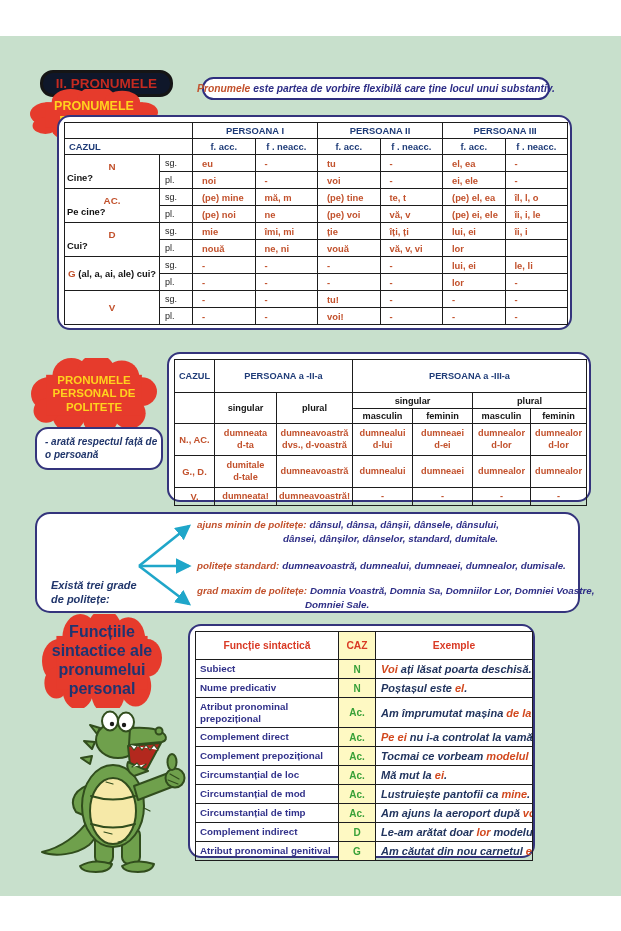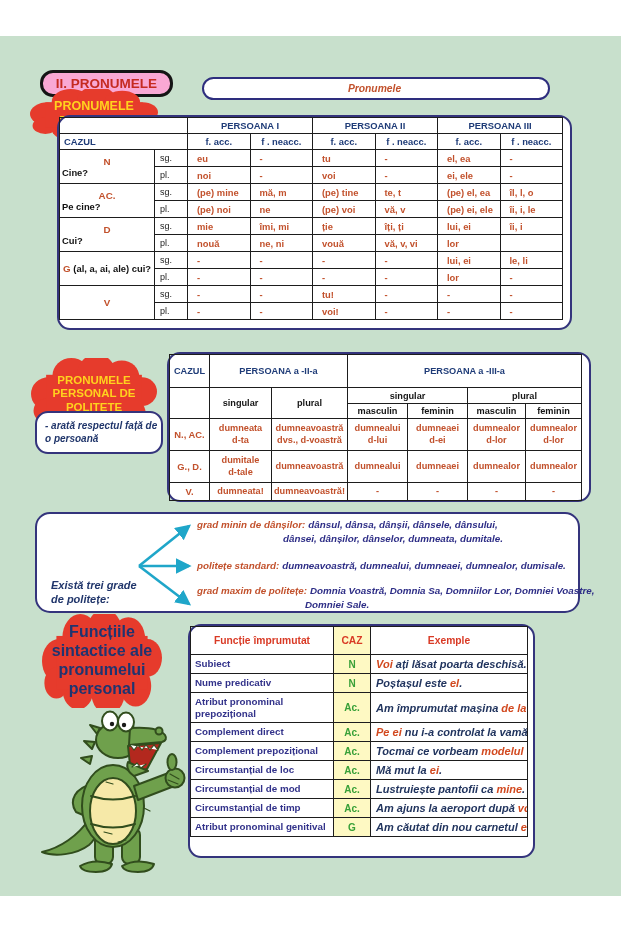--- a/index.html
+++ b/index.html
@@ -2,41 +2,41 @@
 <html><head>
 <meta charset="utf-8">
 <style>
   html,body{margin:0;padding:0;background:#ffffff;}
   *{box-sizing:border-box;}
   body{font-family:"Liberation Sans","DejaVu Sans",sans-serif;}
   .stage{position:relative;width:621px;height:931px;background:#fff;overflow:hidden;}
   .green-bg{position:absolute;left:0;top:36px;width:621px;height:860px;background:#c8e0cc;}
 
   
-  .title-box{position:absolute;left:40px;top:70px;width:133px;height:27px;background:#f9a8d4;
+  .title-box{position:absolute;left:40px;top:70px;width:133px;height:27px;background:#0f172a;
     border:3px solid #151515;border-radius:13px;display:flex;align-items:center;justify-content:center;
     font-weight:bold;font-size:13.5px;color:#c52a20;}
   .intro-box{position:absolute;left:202px;top:77px;width:348px;height:23px;background:#ffffff;
     border:2px solid #2e2e7e;border-radius:12px;display:flex;align-items:center;justify-content:center;
     font-style:italic;font-weight:bold;font-size:10.3px;color:#2d2d86;white-space:nowrap;}
   .intro-box .hl{color:#c2512c;margin-right:3px;}
 
   
   .cloud{position:absolute;}
   .cloud svg{position:absolute;left:0;top:0;width:100%;height:100%;}
   .cloud .ctext{position:absolute;left:0;top:0;width:100%;height:100%;display:flex;flex-direction:column;
     align-items:center;justify-content:center;font-weight:bold;text-align:center;line-height:1.18;}
   .cloud .ctext.yellow{color:#ffd21e;}
   .cloud .ctext.navy{color:#1f3470;}
   .cloud1{left:30px;top:89px;width:128px;height:50px;font-size:12.5px;}
   .cloud2{left:31px;top:358px;width:126px;height:72px;font-size:11.5px;}
   .cloud3{left:42px;top:614px;width:120px;height:94px;font-size:16px;}
 
   
-  .panel{position:absolute;background:#ffffff;border:2.5px solid #34347c;border-radius:13px;}
+  .panel{position:absolute;background:#ffffff;border:2.5px solid #34347c;border-radius:13px;padding:5px;}
   .panel1{left:57px;top:115px;width:515px;height:215px;}
   .panel2{left:167px;top:352px;width:424px;height:150px;}
   .panel3{left:188px;top:624px;width:347px;height:234px;}
 
   table{border-collapse:collapse;table-layout:fixed;}
   td,th{border:1.3px solid #1d1d1d;padding:0;overflow:hidden;}
 
   
   .t1{width:503px;font-size:9.4px;}
   .t1 th{font-weight:bold;color:#1f3c78;height:16px;}
@@ -79,38 +79,39 @@
     font-style:italic;font-weight:bold;white-space:nowrap;}
   .gentry{position:absolute;left:0;line-height:13.5px;}
   .ge1{top:4px;} .ge2{top:45px;} .ge3{top:70px;}
   .glabel{color:#c2512c;margin-right:3px;}
   .gtext{color:#2d2d86;text-align:center;}
   .gline2{color:#2d2d86;}
   .ge1 .gline2{margin-left:86px;}
   .ge3 .gline2{margin-left:108px;}
 
   
-  .note-box{position:absolute;left:35px;top:411px;width:128px;height:43px;background:#fff;
+  .note-box{position:absolute;left:35px;top:427px;width:128px;height:43px;background:#fff;
     border:2px solid #34347c;border-radius:13px;display:flex;align-items:center;
     font-style:italic;font-weight:bold;font-size:10px;color:#21366b;padding-left:8px;line-height:1.25;}
 
   .croc{position:absolute;left:34px;top:690px;width:156px;height:186px;}
 </style>
 </head>
 <body>
 
 <div class="stage">
   <div class="green-bg"></div>
 
   <div class="title-box">
     <span>II. PRONUMELE</span>
   </div>
 
   <div class="intro-box">
     <span class="hl">Pronumele</span>
+    <span>este partea de vorbire flexibilă care ține locul unui substantiv.</span>
   </div>
 
   <div class="cloud cloud1">
     <svg viewBox="0 0 100 60" preserveAspectRatio="none">
       <g fill="#e63b2c">
         <circle cx="14" cy="30" r="14"></circle>
           <circle cx="32" cy="15" r="15"></circle>
           <circle cx="52" cy="12" r="15"></circle>
         <circle cx="72" cy="16" r="14"></circle>
           <circle cx="88" cy="28" r="12"></circle>
@@ -405,21 +406,21 @@
           <path d="M0,0 L6,3 L0,6 Z" fill="#1fa6c9"></path>
         </marker>
       </defs>
       <g stroke="#1fa6c9" stroke-width="2.6" fill="none">
         <line x1="2" y1="52" x2="52" y2="12" marker-end="url(#ah)"></line>
         <line x1="2" y1="52" x2="52" y2="52" marker-end="url(#ah)"></line>
         <line x1="2" y1="52" x2="52" y2="90" marker-end="url(#ah)"></line>
       </g>
     </svg>
     <div class="gentries" id="gentries">
-        <div class="gentry ge1"><span class="glabel">grad minin de dânșilor:</span><span class="gtext">dânsul, dânsa, dânșii, dânsele, dânsului,</span><div class="gline2">dânsei, dânșilor, dânselor, dumneata, dumitale.</div></div>
+        <div class="gentry ge1"><span class="glabel">ajuns minin de politețe:</span><span class="gtext">dânsul, dânsa, dânșii, dânsele, dânsului,</span><div class="gline2">dânsei, dânșilor, dânselor, standard, dumitale.</div></div>
         <div class="gentry ge3"><span class="glabel">grad maxim de politețe:</span><span class="gtext">Domnia Voastră, Domnia Sa, Domniilor Lor, Domniei Voastre,</span><div class="gline2">Domniei Sale.</div></div>
         <div class="gentry ge2"><span class="glabel">politețe standard:</span><span class="gtext">dumneavoastră, dumnealui, dumneaei, dumnealor, dumisale.</span></div>
       </div>
   </div>
 
   <div class="cloud cloud3">
     <svg viewBox="0 0 100 60" preserveAspectRatio="none">
       <g fill="#e63b2c">
         <circle cx="14" cy="30" r="14"></circle>
           <circle cx="32" cy="15" r="15"></circle>
@@ -486,21 +487,21 @@
 
   <div class="panel panel3">
     <table class="t3" id="t3">
       <colgroup>
           <col style="width:143px">
           <col style="width:37px">
           <col style="width:157px">
         </colgroup>
       <thead>
         <tr>
-          <th>Funcție împrumutat</th>
+          <th>Funcție sintactică</th>
           <th class="cazbg">CAZ</th>
           <th>Exemple</th>
         </tr>
       </thead>
       <tbody>
           <tr>
             <td class="fcell">Subiect</td>
             <td class="ccell cazbg">N</td>
             <td class="ecell"><span class="seg-r">Voi</span><span class="seg-n"> ați lăsat poarta deschisă.</span></td>
           </tr>
@@ -533,20 +534,25 @@
             <td class="fcell">Circumstanțial de mod</td>
             <td class="ccell cazbg">Ac.</td>
             <td class="ecell"><span class="seg-n">Lustruiește pantofii ca </span><span class="seg-r">mine</span><span class="seg-n">.</span></td>
           </tr>
           <tr>
             <td class="fcell">Circumstanțial de timp</td>
             <td class="ccell cazbg">Ac.</td>
             <td class="ecell"><span class="seg-n">Am ajuns la aeroport după </span><span class="seg-r">voi</span><span class="seg-n">.</span></td>
           </tr>
           <tr>
+            <td class="fcell">Complement indirect</td>
+            <td class="ccell cazbg">D</td>
+            <td class="ecell"><span class="seg-n">Le-am arătat doar </span><span class="seg-r">lor</span><span class="seg-n"> modelul.</span></td>
+          </tr>
+          <tr>
             <td class="fcell">Atribut pronominal genitival</td>
             <td class="ccell cazbg">G</td>
             <td class="ecell"><span class="seg-n">Am căutat din nou carnetul </span><span class="seg-r">ei</span><span class="seg-n">.</span></td>
           </tr>
         </tbody>
     </table>
   </div>
 </div>
 
 </body></html>

